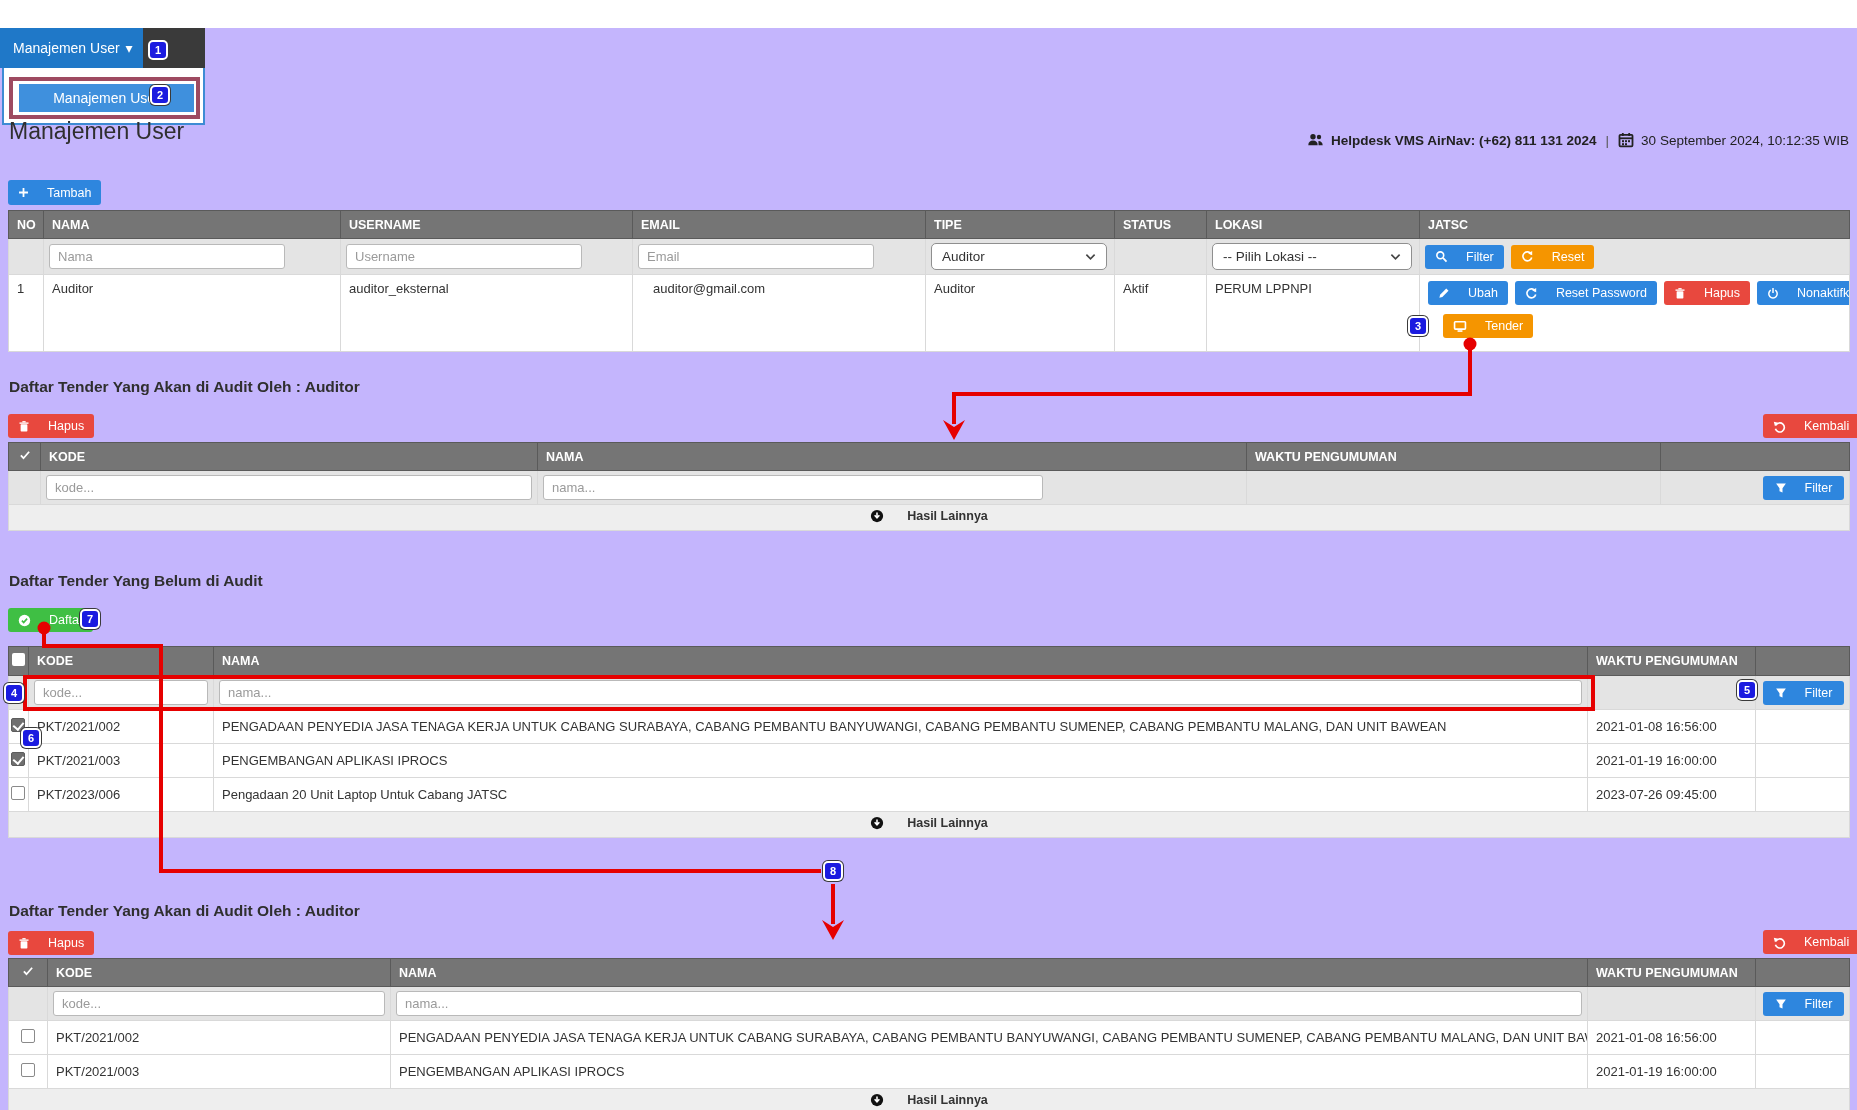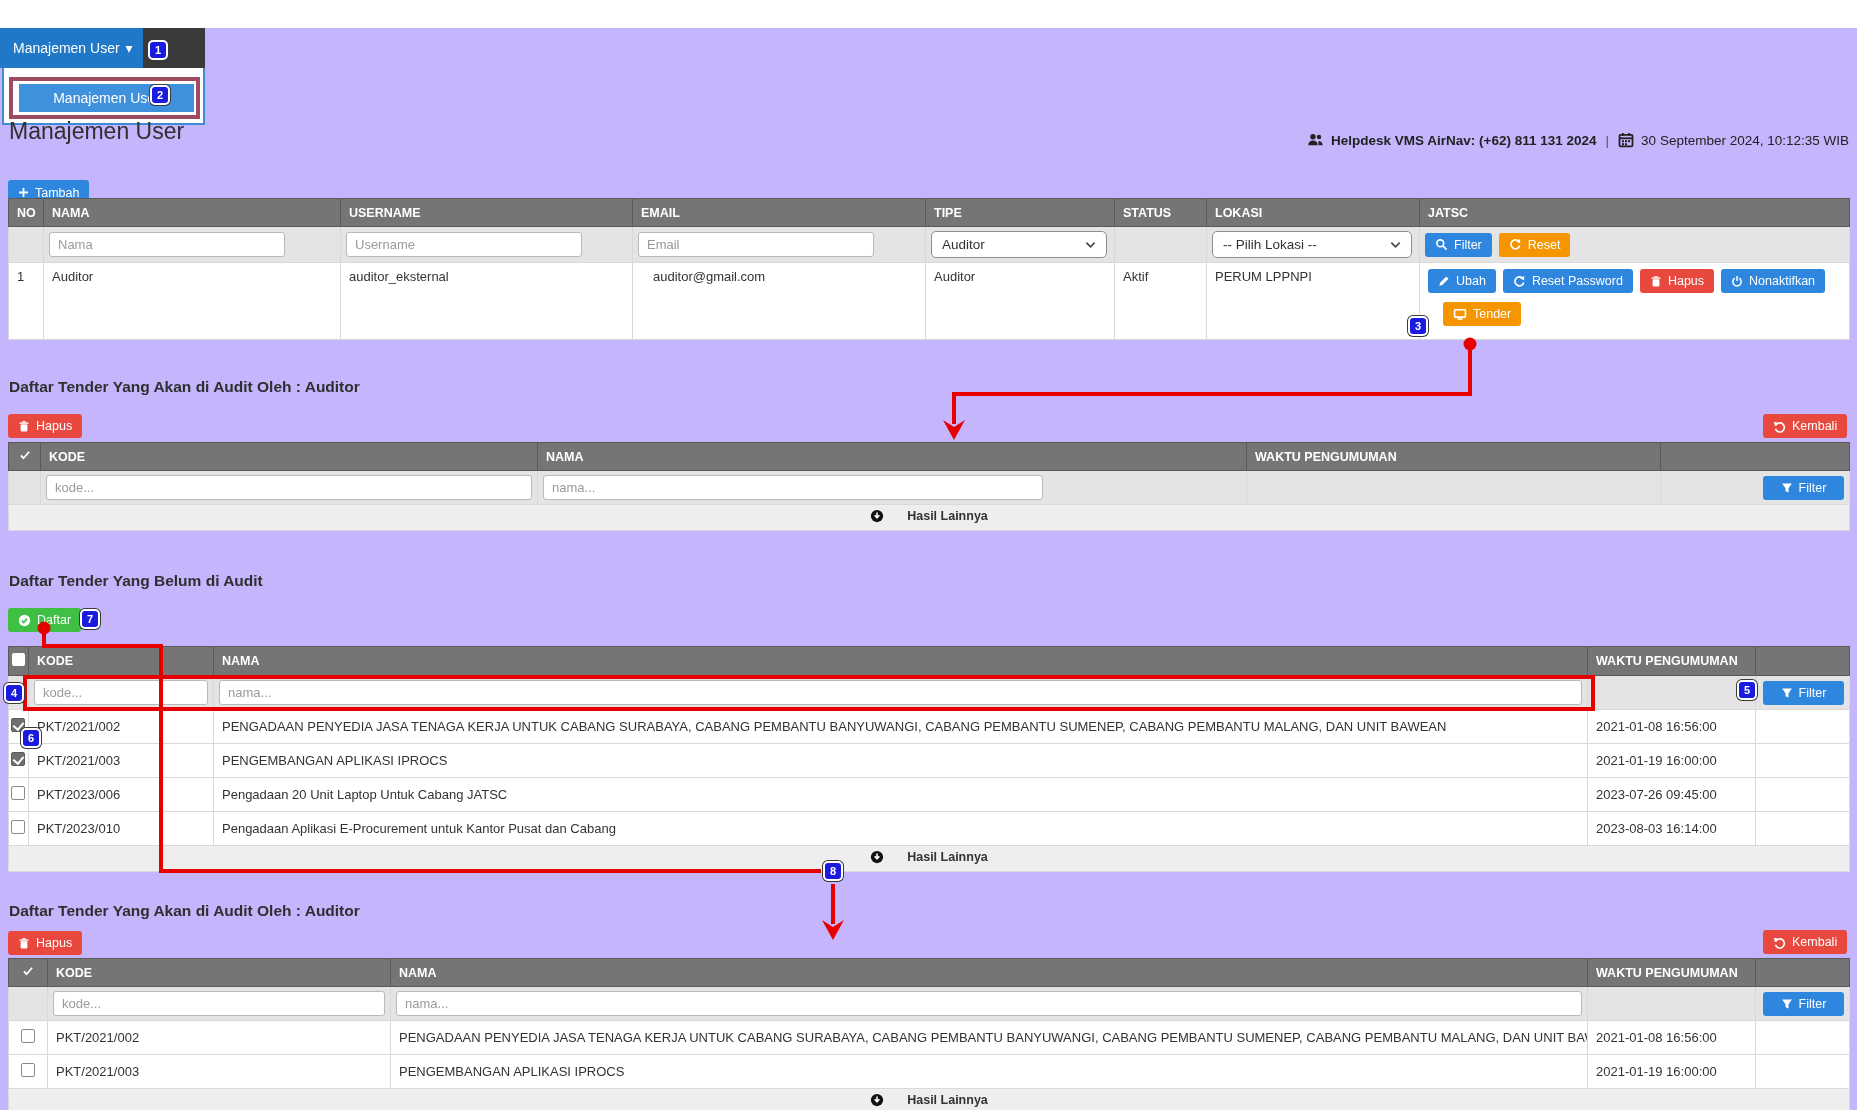--- a/index.html
+++ b/index.html
@@ -19,21 +19,21 @@
                    color:#fff; font-size:14px; display:flex; align-items:center; justify-content:center; cursor:pointer; }
 
   
   .page-title { position:absolute; left:9px; top:90px; font-size:23px; color:#2f2f2f; }
   .top-info { position:absolute; right:8px; top:104px; font-size:13.5px; color:#222;
               display:flex; align-items:center; gap:7px; white-space:nowrap; }
   .top-info .bold { font-weight:bold; }
   .top-info .sep { color:#555; padding:0 2px; }
 
   
-  .btn { display:inline-flex; align-items:center; justify-content:center; gap:6px; border:none;
+  .btn { display:inline-flex; align-items:center; justify-content:center; gap:18px; border:none;
          border-radius:3px; color:#fff; font-size:12.5px; padding:0 10px; height:24px;
          cursor:pointer; white-space:nowrap; font-family:inherit; }
   .btn svg { flex:0 0 auto; }
   .btn-blue   { background:#2e86de; }
   .btn-orange { background:#f59500; }
   .btn-red    { background:#e8483e; }
   .btn-green  { background:#3fbf44; }
 
   
   table.tbl { position:absolute; left:8px; width:1841px; border-collapse:collapse; table-layout:fixed; }
@@ -111,21 +111,21 @@
     <span>30 September 2024, 10:12:35 WIB</span>
   </div>
 
   <button class="btn btn-blue abs" style="left:8px; top:152px; height:25px;">
     <svg width="11" height="11" viewBox="0 0 16 16">
         <path d="M8 1.5v13M1.5 8h13" stroke="#fff" stroke-width="2.6"></path>
       </svg>
     <span>Tambah</span>
   </button>
 
-  <table class="tbl" style="top:170px;">
+  <table class="tbl" style="top:182px;">
     <colgroup>
         <col style="width:35px">
         <col style="width:297px">
         <col style="width:292px">
         <col style="width:293px">
         <col style="width:189px">
         <col style="width:92px">
         <col style="width:213px">
         <col style="width:430px">
       </colgroup>
@@ -346,27 +346,20 @@
         <td>2021-01-19 16:00:00</td>
         <td></td>
       </tr>
       <tr>
         <td style="padding:6px 2px; height:34px;"><span class="cb"></span></td>
         <td>PKT/2023/006</td>
         <td>Pengadaan 20 Unit Laptop Untuk Cabang JATSC</td>
         <td>2023-07-26 09:45:00</td>
         <td></td>
       </tr>
-      <tr>
-        <td style="padding:6px 2px; height:34px;"><span class="cb"></span></td>
-        <td>PKT/2023/010</td>
-        <td>Pengadaan Aplikasi E-Procurement untuk Kantor Pusat dan Cabang</td>
-        <td>2023-08-03 16:14:00</td>
-        <td></td>
-      </tr>
       <tr class="hasil-row">
         <td colspan="5"><span class="hasil-inner">
               <svg width="14" height="14" viewBox="0 0 16 16">
                 <circle cx="8" cy="8" r="7" fill="#111"></circle>
                 <path d="M8 4v5.5M5.3 7.2L8 10l2.7-2.8" fill="none" stroke="#fff" stroke-width="1.8"></path>
               </svg>
               <span>Hasil Lainnya</span>
             </span></td>
       </tr>
     </tbody>

